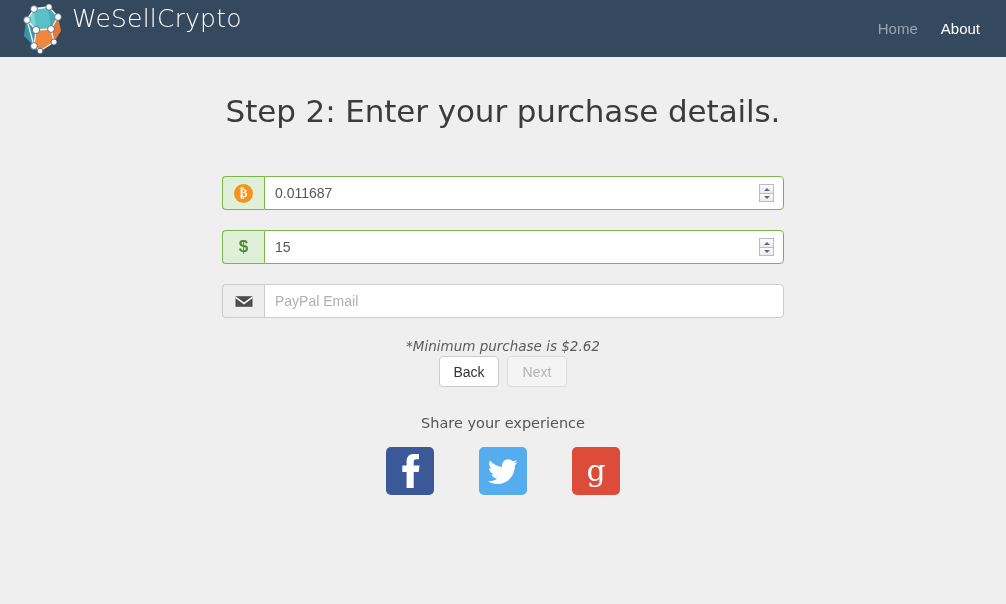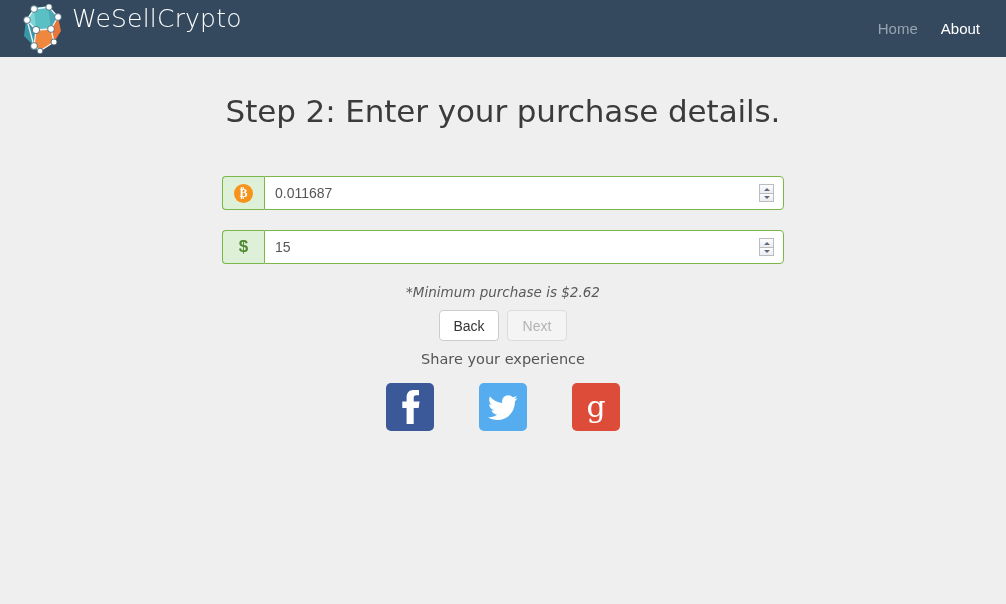--- a/index.html
+++ b/index.html
@@ -182,21 +182,21 @@
     font-size: 13.5px;
     color: #5a5a5a;
     margin-top: 1px;
     font-family: "DejaVu Sans", sans-serif;
   }
 
   .btn-row {
     display: flex;
     justify-content: center;
     gap: 8px;
-    margin-top: 10px;
+    margin-top: 2px;
   }
 
   .btn {
     min-width: 60px;
     height: 31px;
     padding: 0 13px;
     font-size: 14px;
     border-radius: 4px;
     border: 1px solid #ccc;
     background: #ffffff;
@@ -210,21 +210,21 @@
     color: #b3b3b3;
     border-color: #dcdcdc;
     cursor: default;
   }
 
   
   .share-label {
     text-align: center;
     font-size: 14.5px;
     color: #555;
-    margin-top: 10px;
+    margin-top: 28px;
     font-family: "DejaVu Sans", sans-serif;
   }
 
   .social-row {
     display: flex;
     justify-content: center;
     gap: 45px;
     margin-top: 16px;
   }
 
@@ -313,20 +313,29 @@
       <span class="spin-btn up">
           <i class="spin-arrow up"></i>
         </span>
       <span class="spin-btn dn">
           <i class="spin-arrow dn"></i>
         </span>
     </span>
   </div>
 
 
+  <div class="input-group">
+    <span class="input-addon">
+      <svg class="envelope-icon" width="18" height="13" viewBox="0 0 18 13">
+        <path d="M0.5 1.2 h17 v10.6 h-17 z" fill="#4d4d4d"></path>
+        <path d="M0.5 1.2 L9 7.6 L17.5 1.2 L17.5 3 L9 9.6 L0.5 3 Z" fill="#ffffff"></path>
+      </svg>
+    </span>
+    <input class="input-field" type="text" placeholder="PayPal Email" style="">
+  </div>
 
   <div class="min-note">*Minimum purchase is $2.62</div>
 
   <div class="btn-row">
     <button class="btn">Back</button>
     <button class="btn disabled">Next</button>
   </div>
 
   <div class="share-label">Share your experience</div>
 

